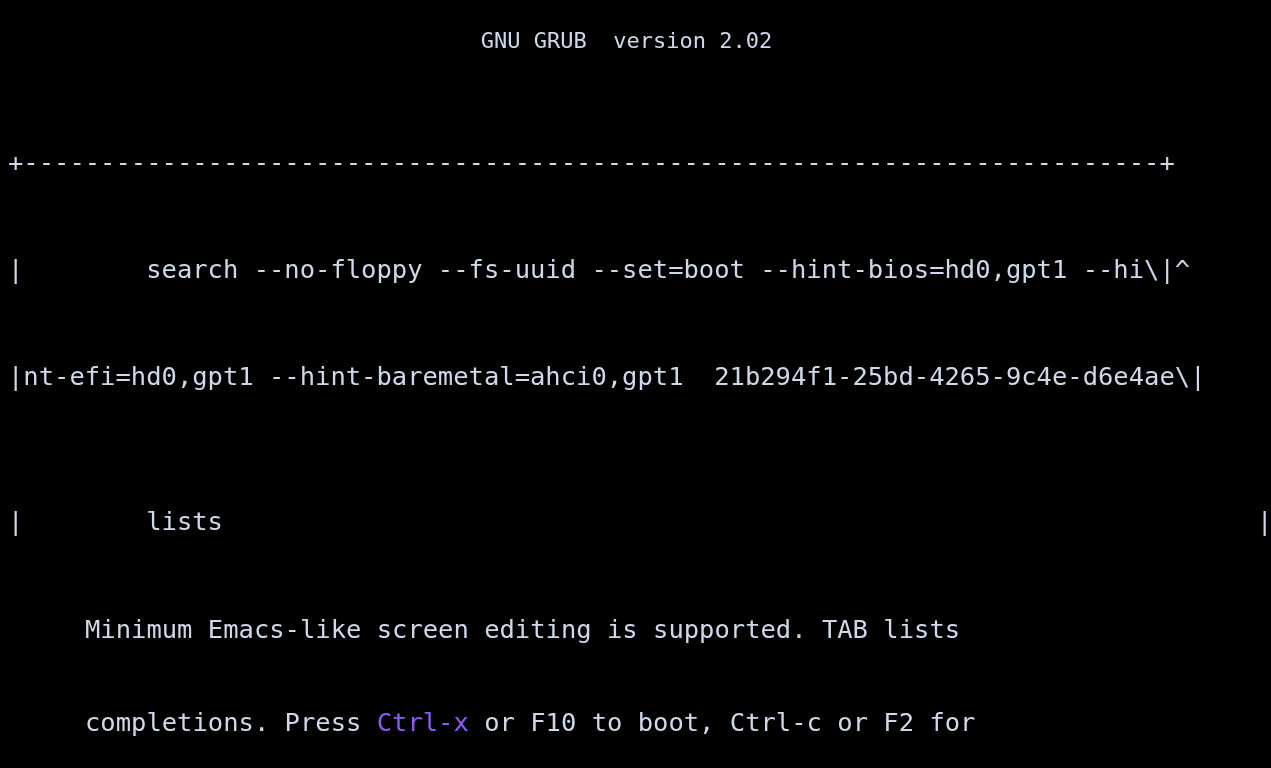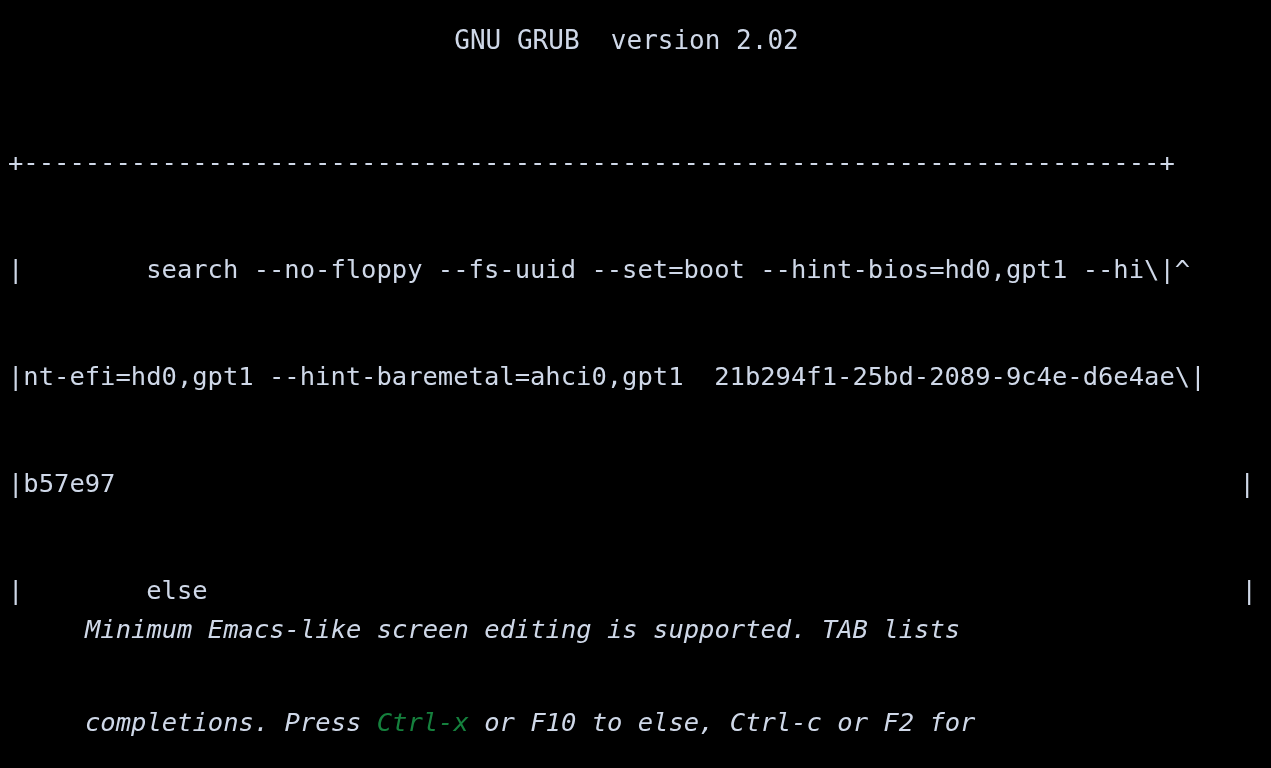--- a/index.html
+++ b/index.html
@@ -25,81 +25,80 @@
   }
 
   
   .title-row {
     position: absolute;
     left: 0;
     top: 25px;
     width: 1253px;
     text-align: center;
     white-space: pre;
-    font-size: 26px;
+    font-size: 22px;
     line-height: 31px;
     color: #cfd8e8;
     font-family: "DejaVu Sans Mono", "Liberation Mono", monospace;
   }
 
   
   .box {
     position: absolute;
     left: 8px;
     top: 90px;
     white-space: pre;
   }
   .row {
     height: 31px;
     white-space: pre;
     font-size: 25.5px;
     line-height: 31px;
     color: #cfd8e8;
   }
 
-  .yellow   { color: #15803d; margin-top: 23px; }
+  .yellow   { color: #8b5cf6; margin-top: 23px; }
 
   
   .help {
     position: absolute;
     left: 85px;
     top: 552px;
     white-space: pre;
     font-size: 25.5px;
     line-height: 31px;
     color: #cfd8e8;
   }
-  .help .row { height: 31px; font-style: italic; }
+  .help .row { height: 31px; }
 
   .scrollmark {
     color: #cfd8e8;
   }
 </style>
 </head>
 <body>
 
 <div class="screen">
 
   <div class="title-row">GNU GRUB  version 2.02</div>
 
   <div class="box">
 
     <div class="row">+--------------------------------------------------------------------------+</div>
 
     
     <div class="row"><span>|</span><span>        search --no-floppy --fs-uuid --set=boot --hint-bios=hd0,gpt1 --hi\</span><span class="scrollmark">|</span><span class="scrollmark">^</span></div>
 
     
-    <div class="row"><span>|</span><span>nt-efi=hd0,gpt1 --hint-baremetal=ahci0,gpt1  21b294f1-25bd-2089-9c4e-d6e4ae\</span><span>|</span></div>
+    <div class="row"><span>|</span><span>nt-efi=hd0,gpt1 --hint-baremetal=ahci0,gpt1  21b294f1-25bd-4265-9c4e-d6e4ae\</span><span>|</span></div>
 
     
-    <div class="row"><span>|</span><span>b57e97</span><span class="pad3"><span style="display:inline-block;width:1124px"></span><span>|</span></span></div>
 
     
-    <div class="row"><span>|</span><span>        else</span><span><span style="display:inline-block;width:1034px"></span><span>|</span></span></div>
+    <div class="row"><span>|</span><span>        lists</span><span><span style="display:inline-block;width:1034px"></span><span>|</span></span></div>
 
     
 
     
     
 
     
     
 
     
@@ -115,17 +114,17 @@
     
 
     
     
 
     
   </div>
 
   <div class="help">
     <div class="row"><span>Minimum Emacs-like screen editing is supported. TAB lists</span></div>
-    <div class="row"><span>completions. Press </span><span class="yellow">Ctrl-x</span><span> or F10 to else, Ctrl-c or F2 for</span></div>
+    <div class="row"><span>completions. Press </span><span class="yellow">Ctrl-x</span><span> or F10 to boot, Ctrl-c or F2 for</span></div>
     
   </div>
 
 </div>
 
 </body></html>

